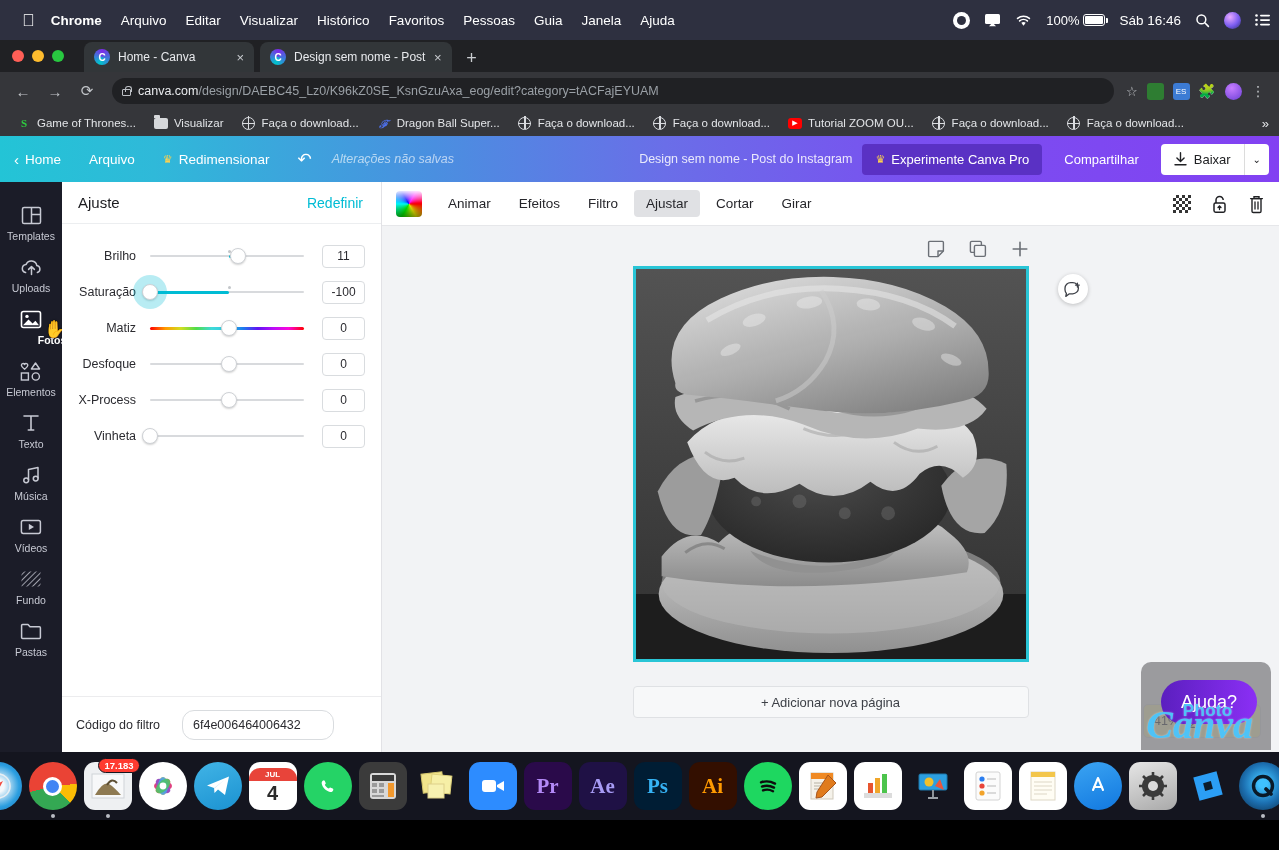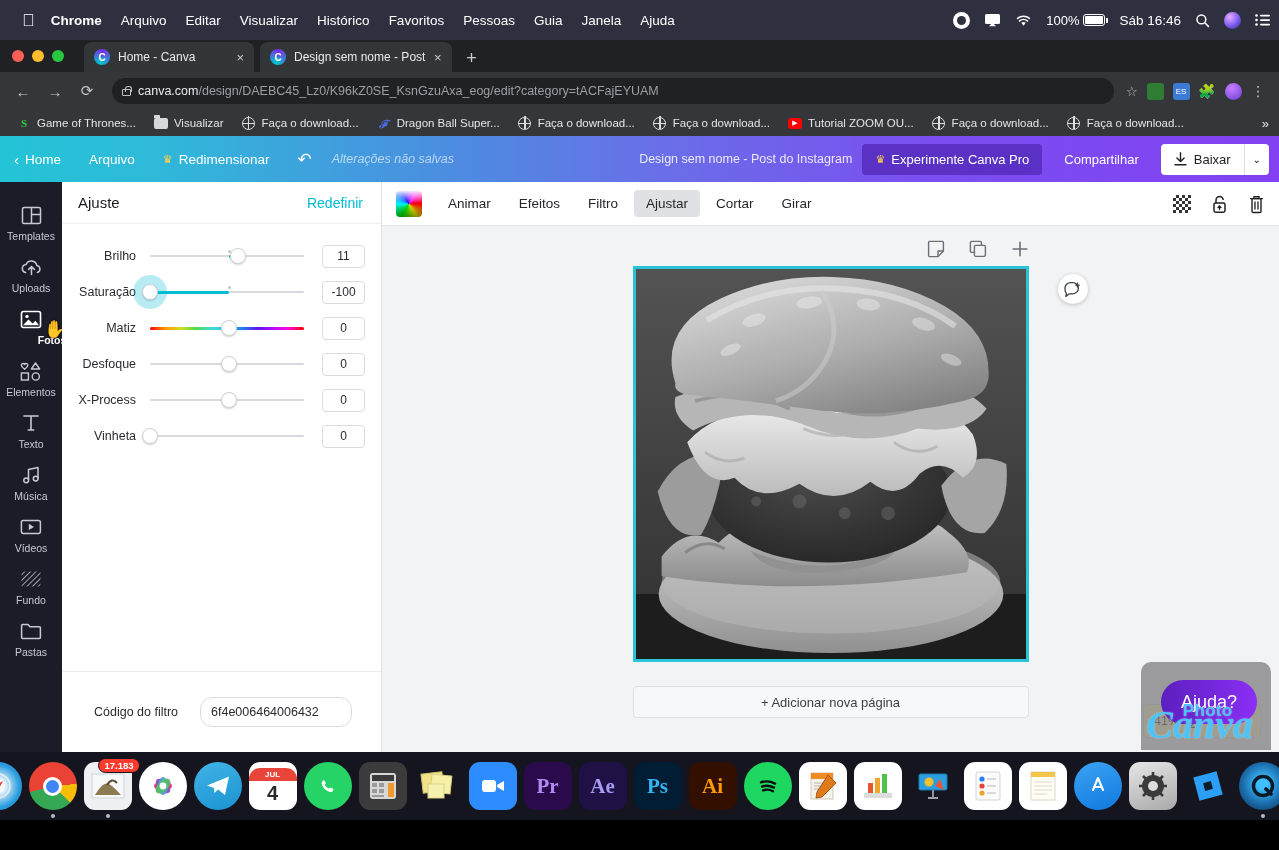--- a/index.html
+++ b/index.html
@@ -121,22 +121,22 @@
   .track{ position:absolute; left:0; right:0; height:2px; background:#d8dadd; border-radius:2px;}
   .track.hue{ height:3px;
      background:linear-gradient(90deg,#ff0000,#ff9a00,#d0de21,#4fdc4a,#3fdad8,#2fc9e2,#1c7fee,#5f15f2,#ba0cf8,#fb07d9,#ff0000);}
   .fill{ position:absolute; height:3px; background:#00bcd4; border-radius:2px;}
   .knob{ position:absolute; width:16px; height:16px; border-radius:50%; background:#fff;
          border:1px solid #cfd2d6; box-shadow:0 1px 2px rgba(0,0,0,.18); transform:translateX(-8px);}
   .knob.halo{ box-shadow:0 0 0 9px rgba(0,188,212,.28), 0 1px 2px rgba(0,0,0,.18);}
   .tick{ position:absolute; width:3px;height:3px;border-radius:50%;background:#c3c6ca;top:5px;}
   .sval{ width:44px; height:23px; margin-left:18px; border:1px solid #d9dcdf; border-radius:4px;
          font-size:12px; color:#2b2b30; display:flex; align-items:center; justify-content:center;}
-  .panel-foot{ position:absolute; bottom:0; left:0; right:0; height:81px; border-top:1px solid #ececee;
-               display:flex; align-items:center; padding-left:32px; background:#fff;}
+  .panel-foot{ position:absolute; bottom:0; left:0; right:0; height:56px; border-top:1px solid #ececee;
+               display:flex; align-items:center; padding-left:14px; background:#fff;}
   .fcode-label{ font-size:12.5px; color:#2b2b30; width:106px;}
   .fcode-input{ width:152px; height:30px; border:1px solid #d9dcdf; border-radius:12px;
                 display:flex; align-items:center; padding:0 10px; font-size:12.5px; color:#2b2b30;}
 
   
   .editor{ flex:1; background:#f2f3f5; display:flex; flex-direction:column; position:relative;}
   .edtoolbar{ height:44px; background:#fff; display:flex; align-items:center; padding:0 14px;
               border-bottom:1px solid #e6e7ea; position:relative;}
   .swatch{ width:26px;height:26px;border-radius:4px; margin-right:14px;
      background:

